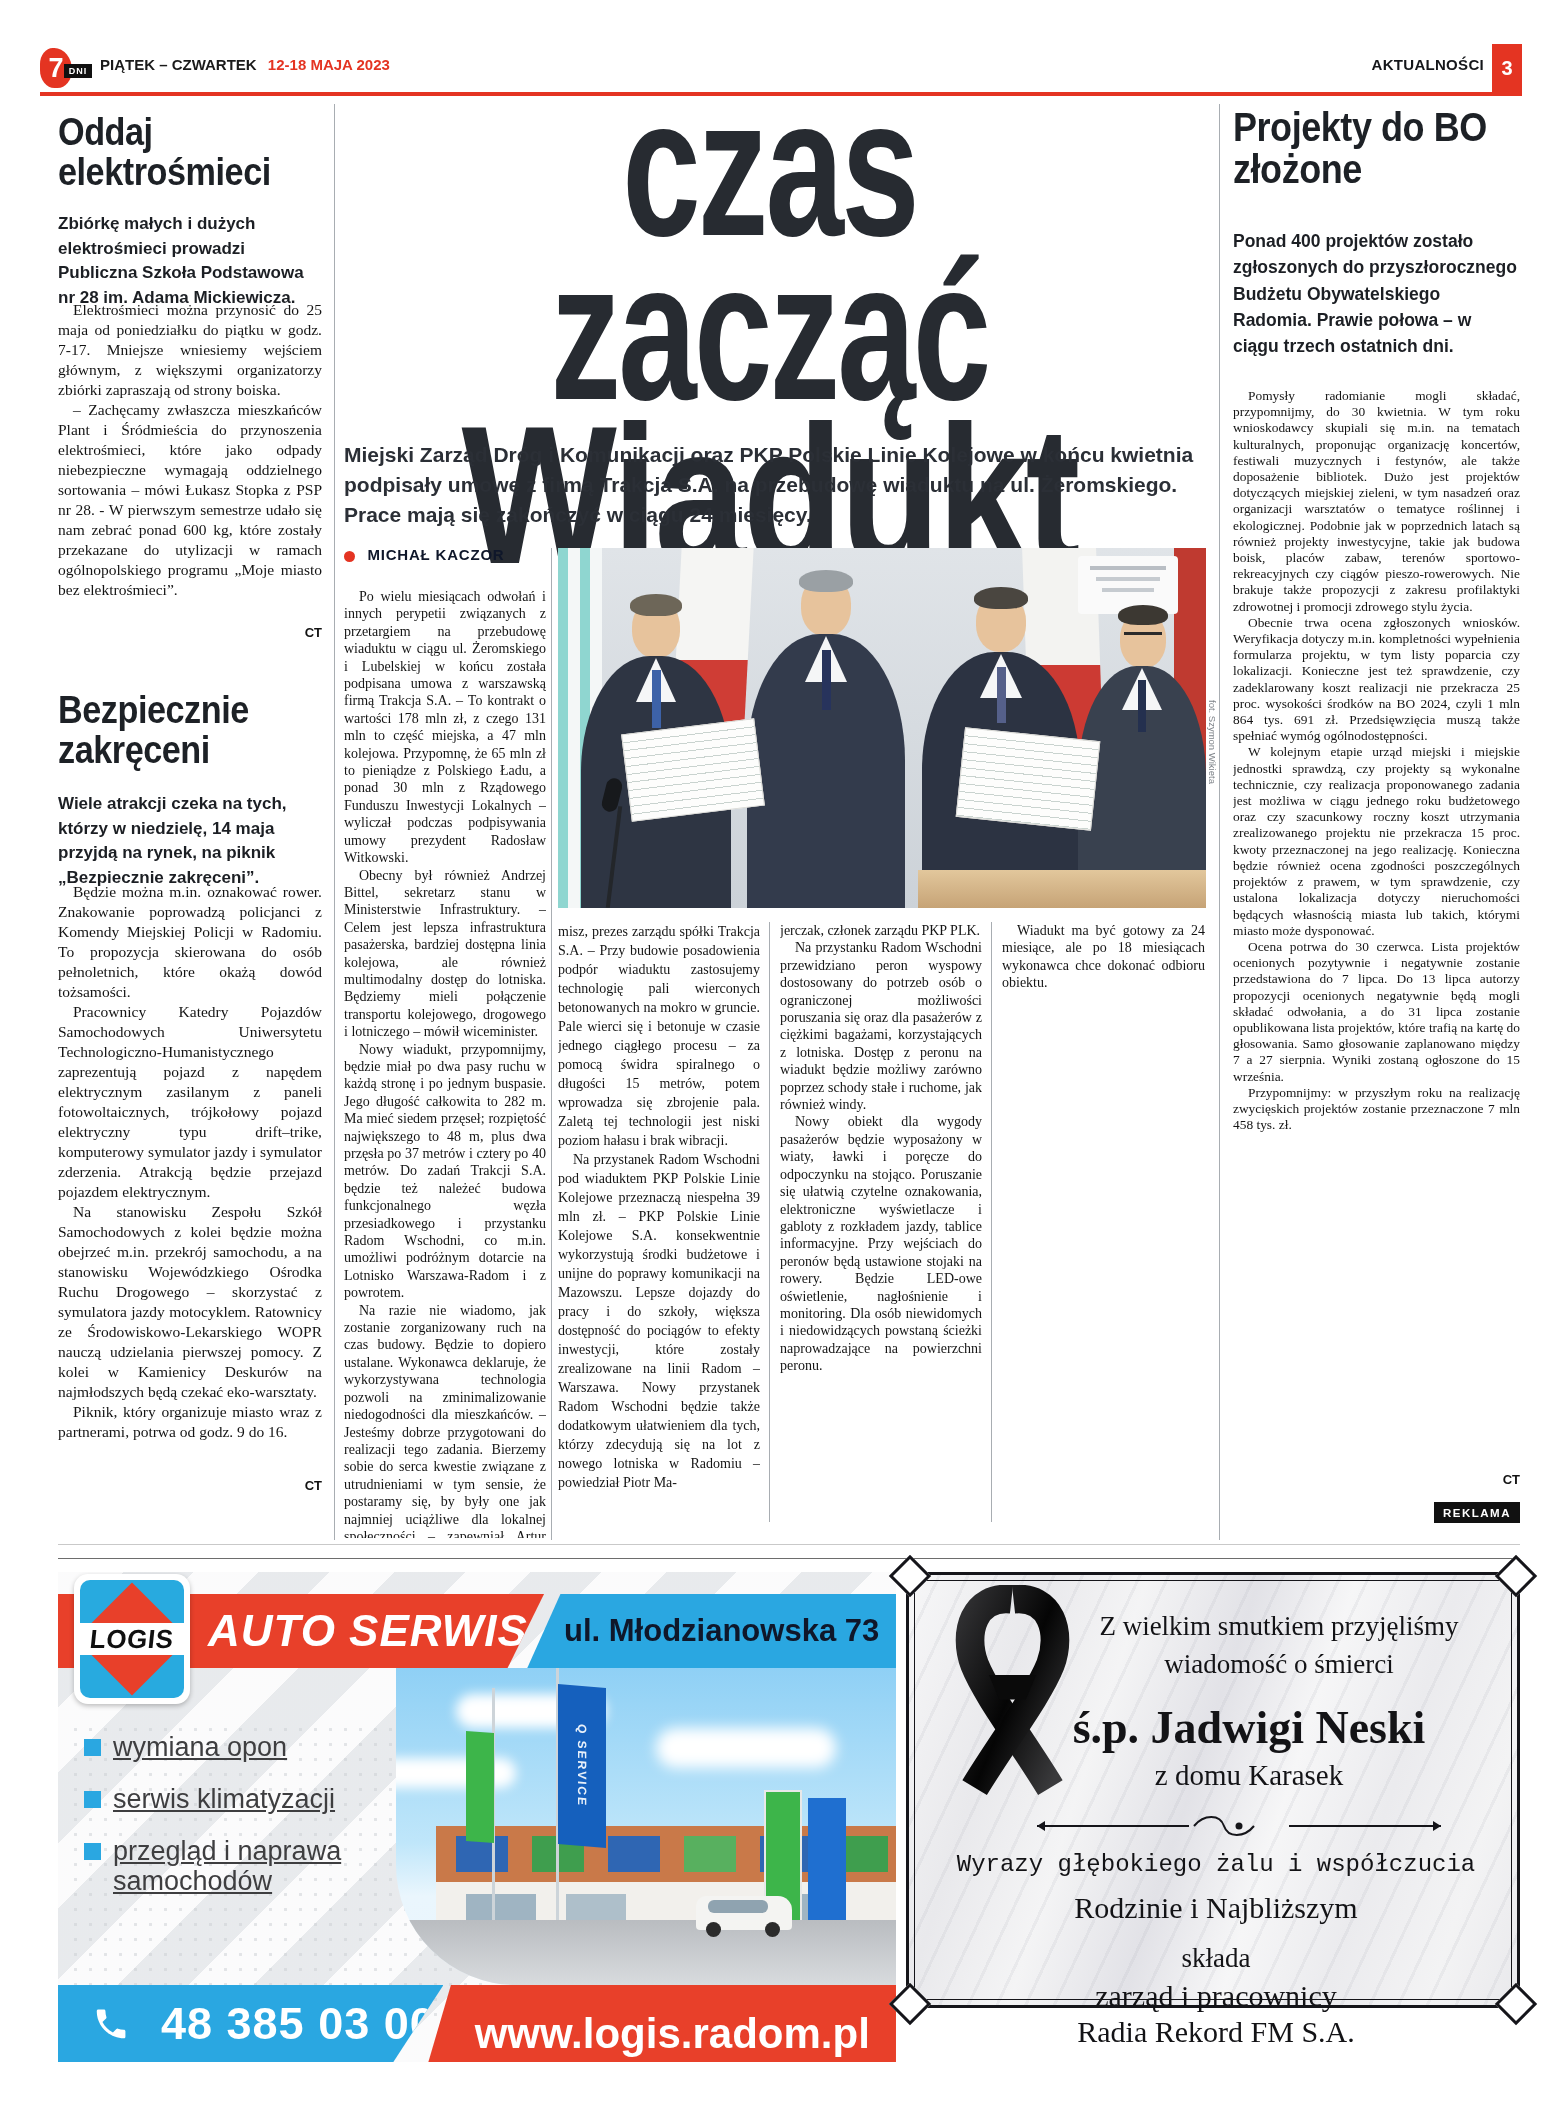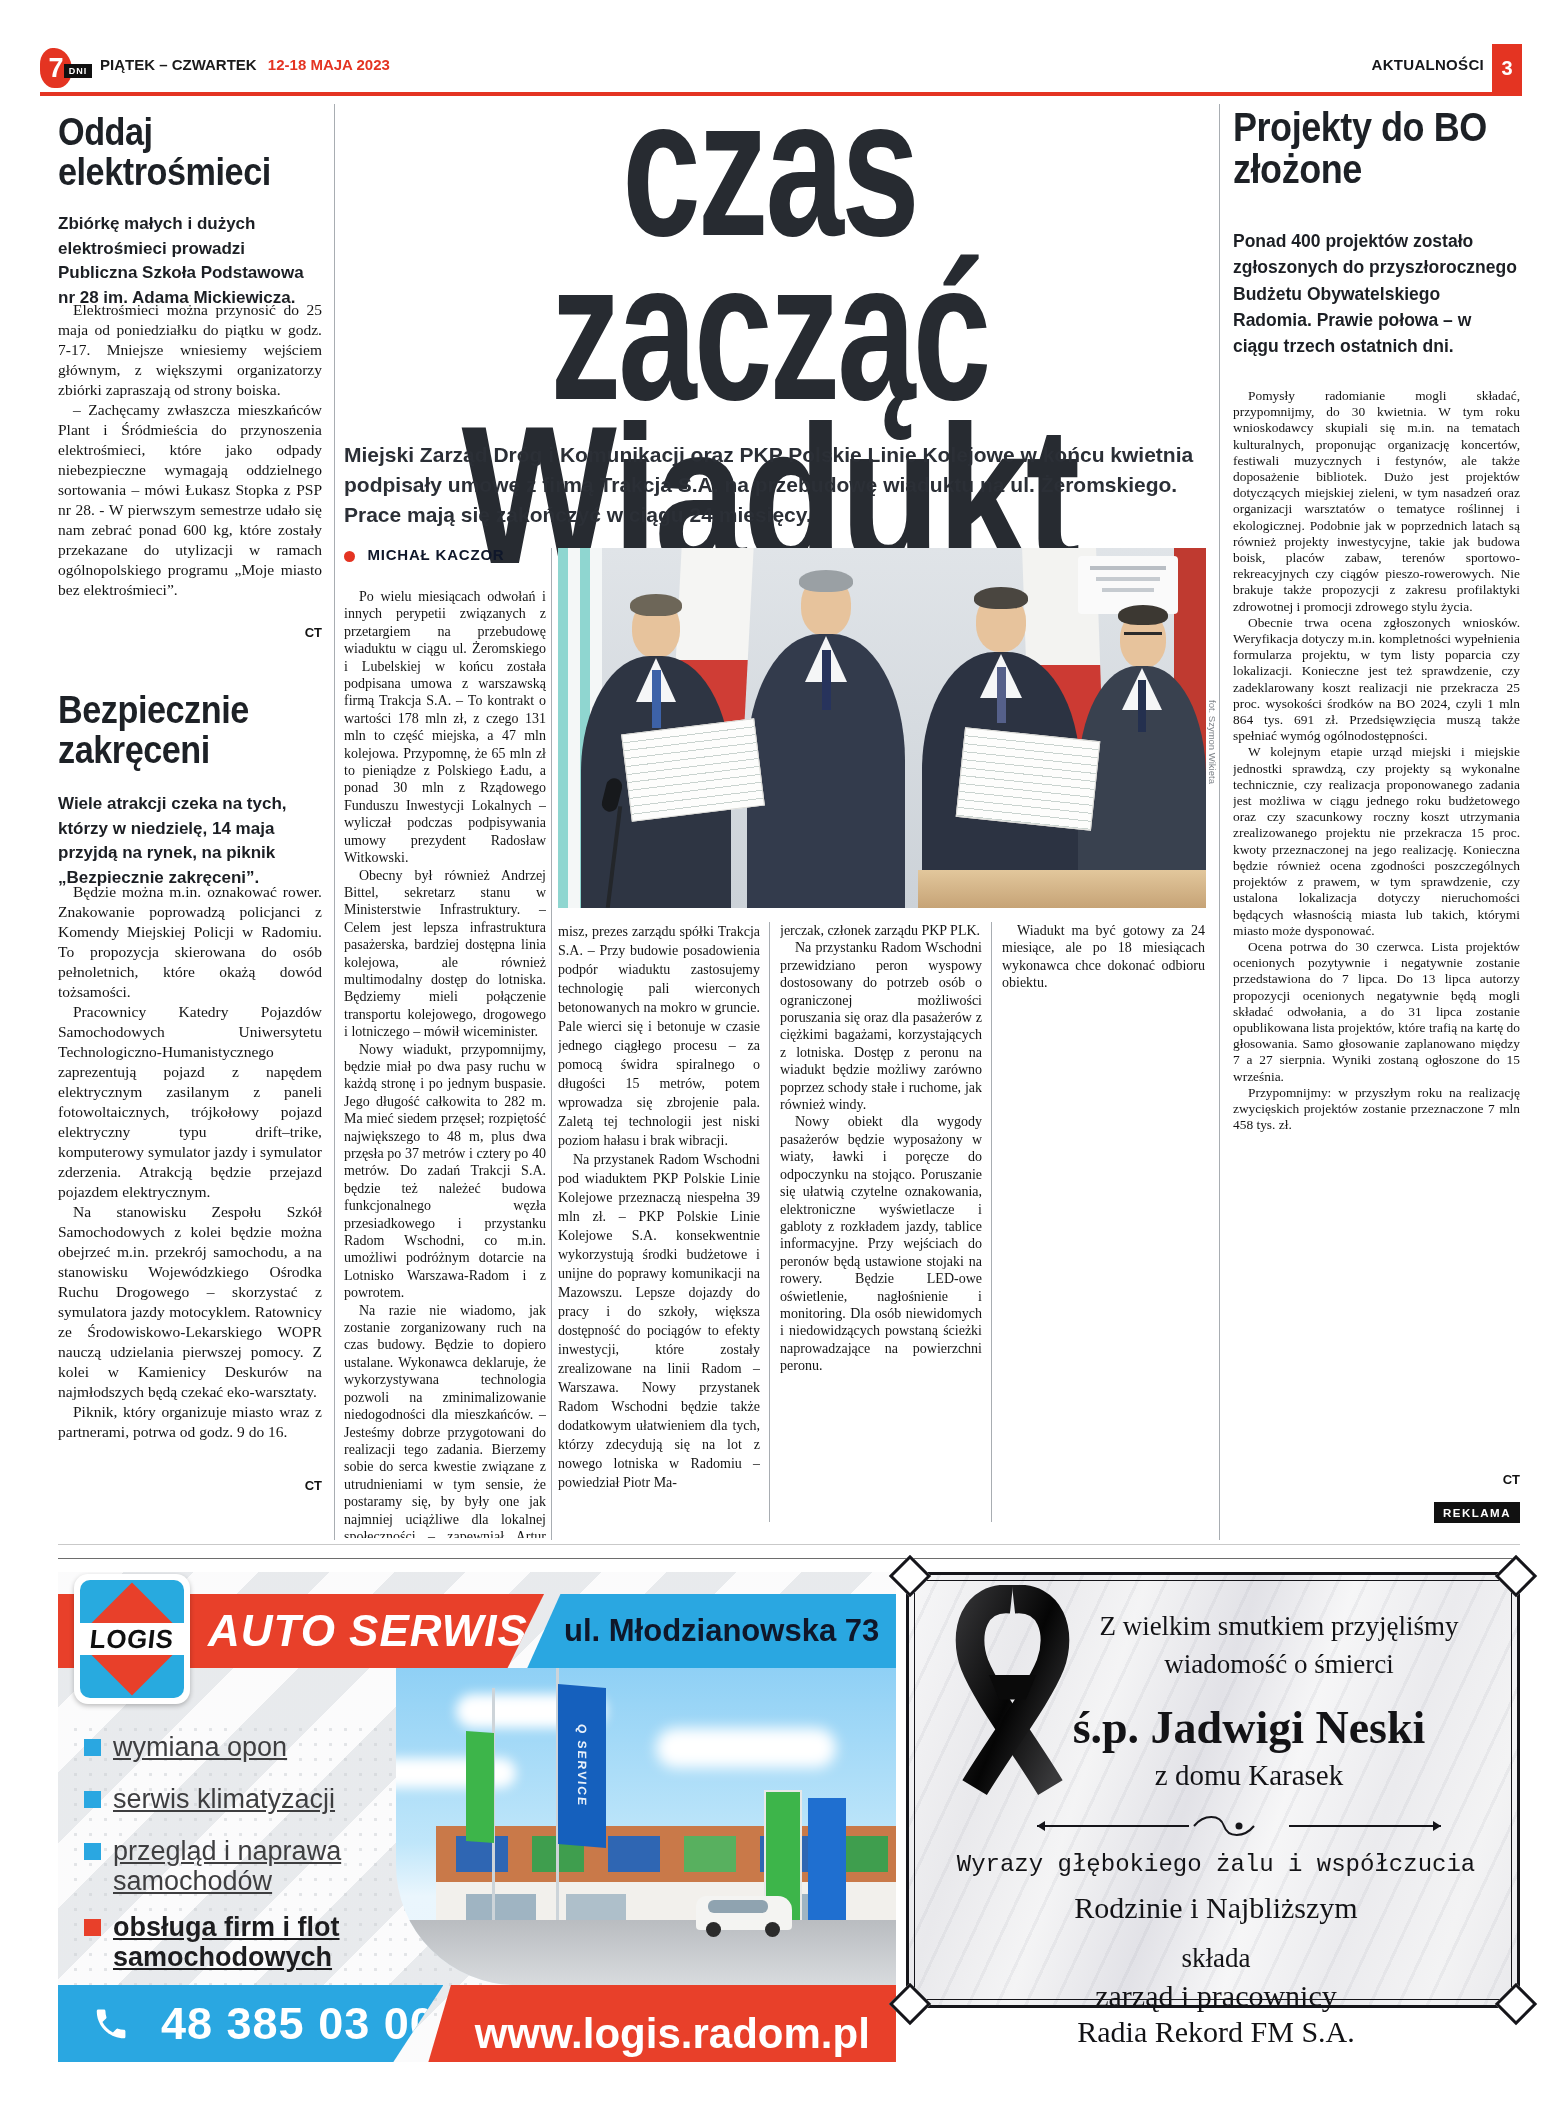--- a/index.html
+++ b/index.html
@@ -228,24 +228,20 @@
       <span class="txt">wymiana opon</span>
     </div>
     <div class="svc" style="top:212px;">
       <span class="sq" style="background:#2aa7e1;"></span>
       <span class="txt">serwis klimatyzacji</span>
     </div>
     <div class="svc" style="top:264px;width:300px;">
       <span class="sq" style="background:#2aa7e1;"></span>
       <span class="txt">przegląd i naprawa samochodów</span>
     </div>
-    <div class="svc" style="top:340px;width:310px;">
-      <span class="sq" style="background:#e8402a;"></span>
-      <span class="txt" style="font-weight:800;color:#1d1d1f;">obsługa firm i flot samochodowych</span>
-    </div>
 
     <div class="abs" style="left:338px;top:96px;width:500px;height:317px;overflow:hidden;border-radius:0 0 0 120px;
                 background:linear-gradient(#8fd0f5 0%,#bfe6fa 55%,#eaf6fd 72%,#e8f5fd 100%);">
       <div class="abs" style="left:60px;top:26px;width:150px;height:34px;background:#fff;border-radius:30px;filter:blur(6px);"></div>
       <div class="abs" style="left:260px;top:60px;width:180px;height:40px;background:#fff;border-radius:30px;filter:blur(7px);"></div>
       <div class="abs" style="left:-20px;top:90px;width:140px;height:30px;background:#fff;border-radius:30px;filter:blur(6px);"></div>
 
       <div class="abs" style="left:40px;top:158px;width:460px;height:56px;background:#c97949;">
         <div style="position:absolute;left:20px;top:10px;width:52px;height:36px;background:#2f66b3;"></div>
         <div style="position:absolute;left:96px;top:10px;width:52px;height:36px;background:#3f9e4e;"></div>

